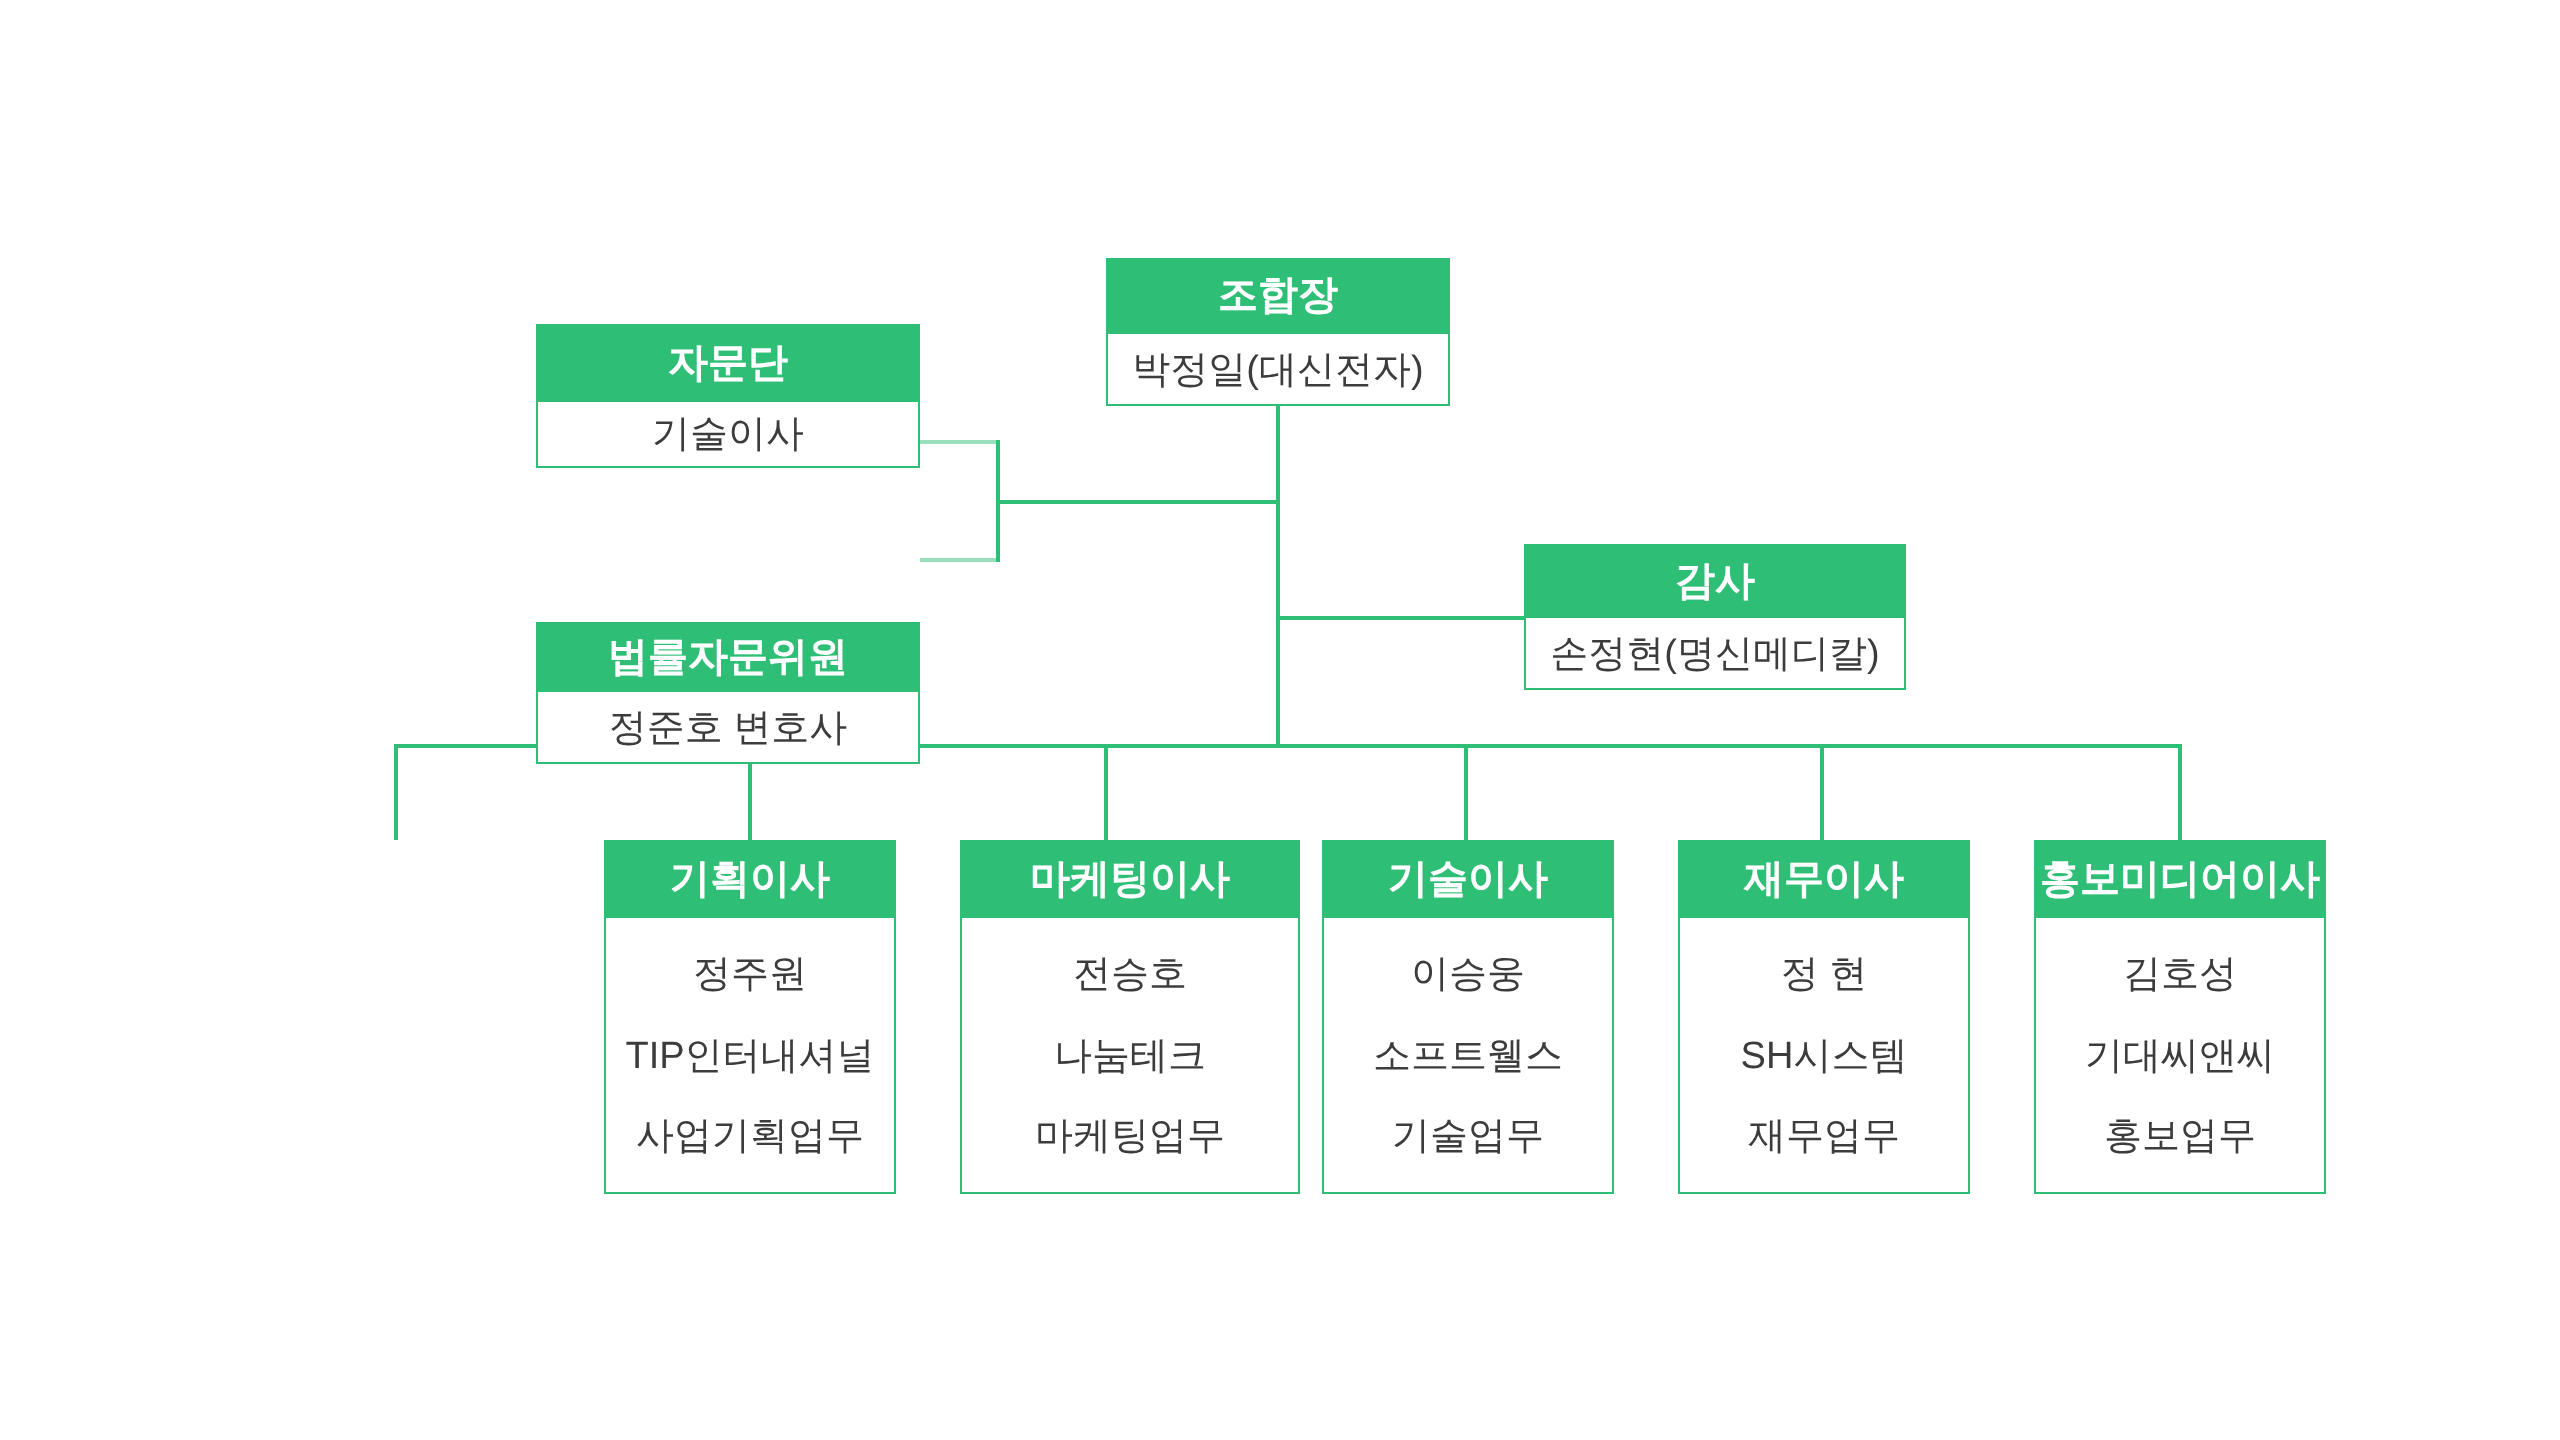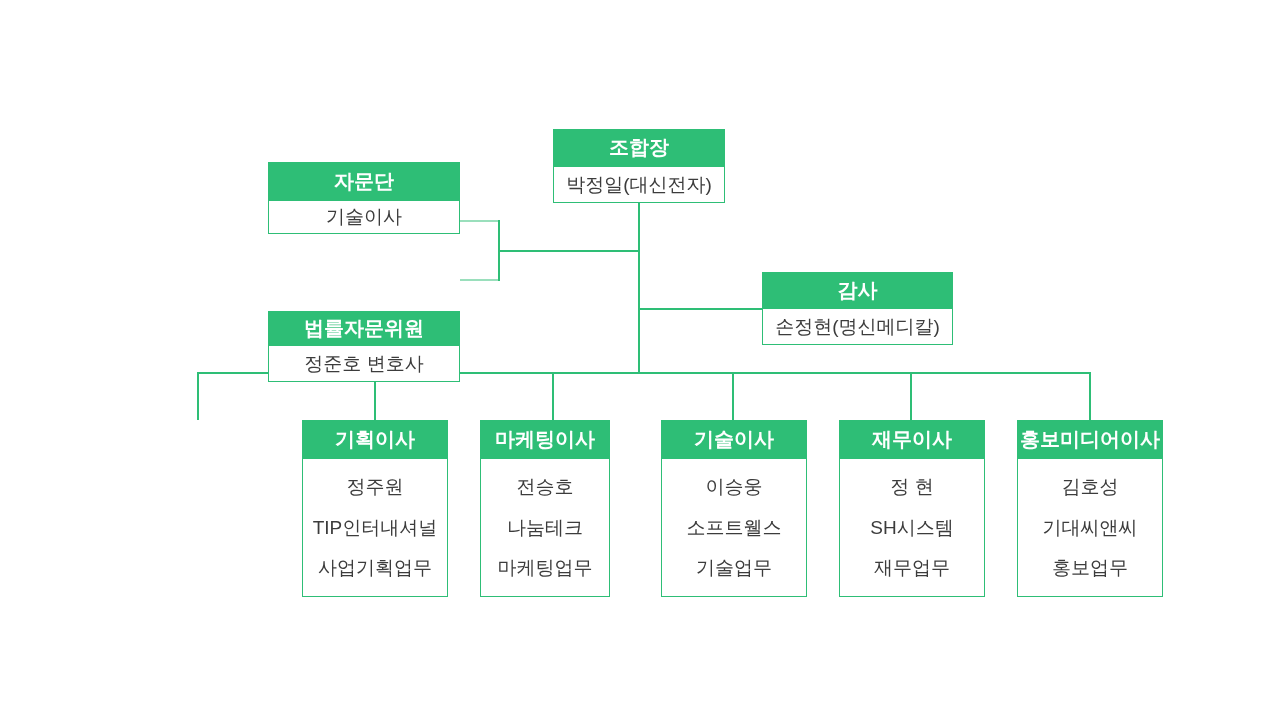--- a/index.html
+++ b/index.html
@@ -117,21 +117,21 @@
 
   <div class="node" style="left:302px;top:420px;width:146px;height:177px;text-align:center;">
     <div class="hd" style="height:38px;">기획이사</div>
     <div class="bd">
       <div class="line">정주원</div>
       <div class="line">TIP인터내셔널</div>
       <div class="line">사업기획업무</div>
     </div>
   </div>
 
-  <div class="node" style="left:480px;top:420px;width:130px;height:177px;">
+  <div class="node" style="left:480px;top:420px;width:170px;height:177px;">
     <div class="hd" style="height:38px;">마케팅이사</div>
     <div class="bd">
       <div class="line">전승호</div>
       <div class="line">나눔테크</div>
       <div class="line">마케팅업무</div>
     </div>
   </div>
 
   <div class="node" style="left:661px;top:420px;width:146px;height:177px;">
     <div class="hd" style="height:38px;">기술이사</div>

